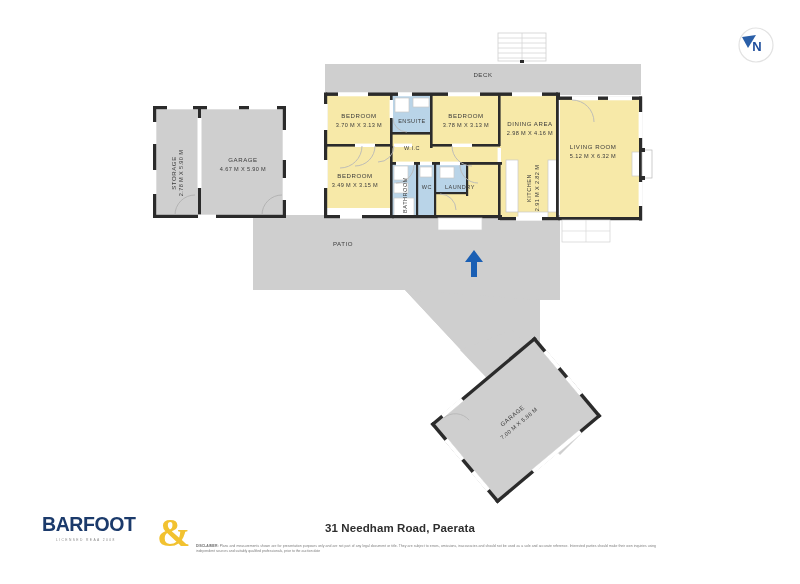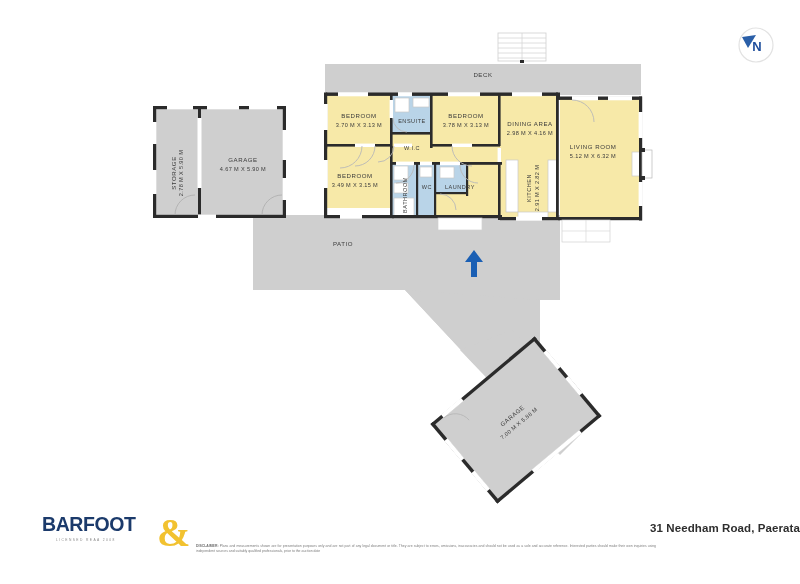--- a/index.html
+++ b/index.html
@@ -103,21 +103,21 @@
     font-size: 3.3px;
     color: #8a8a8a;
     letter-spacing: 1.4px;
     font-family: "Liberation Sans", sans-serif;
   }
   #plan-title {
     position: absolute;
     left: 0;
     top: 17px;
     width: 800px;
-    text-align: right;
+    text-align: center;
     font-family: "Liberation Sans", sans-serif;
     font-size: 11.5px;
     font-weight: bold;
     color: #2e2e2e;
     letter-spacing: 0.1px;
   }
   #disclaimer {
     position: absolute;
     left: 196px;
     top: 39px;

